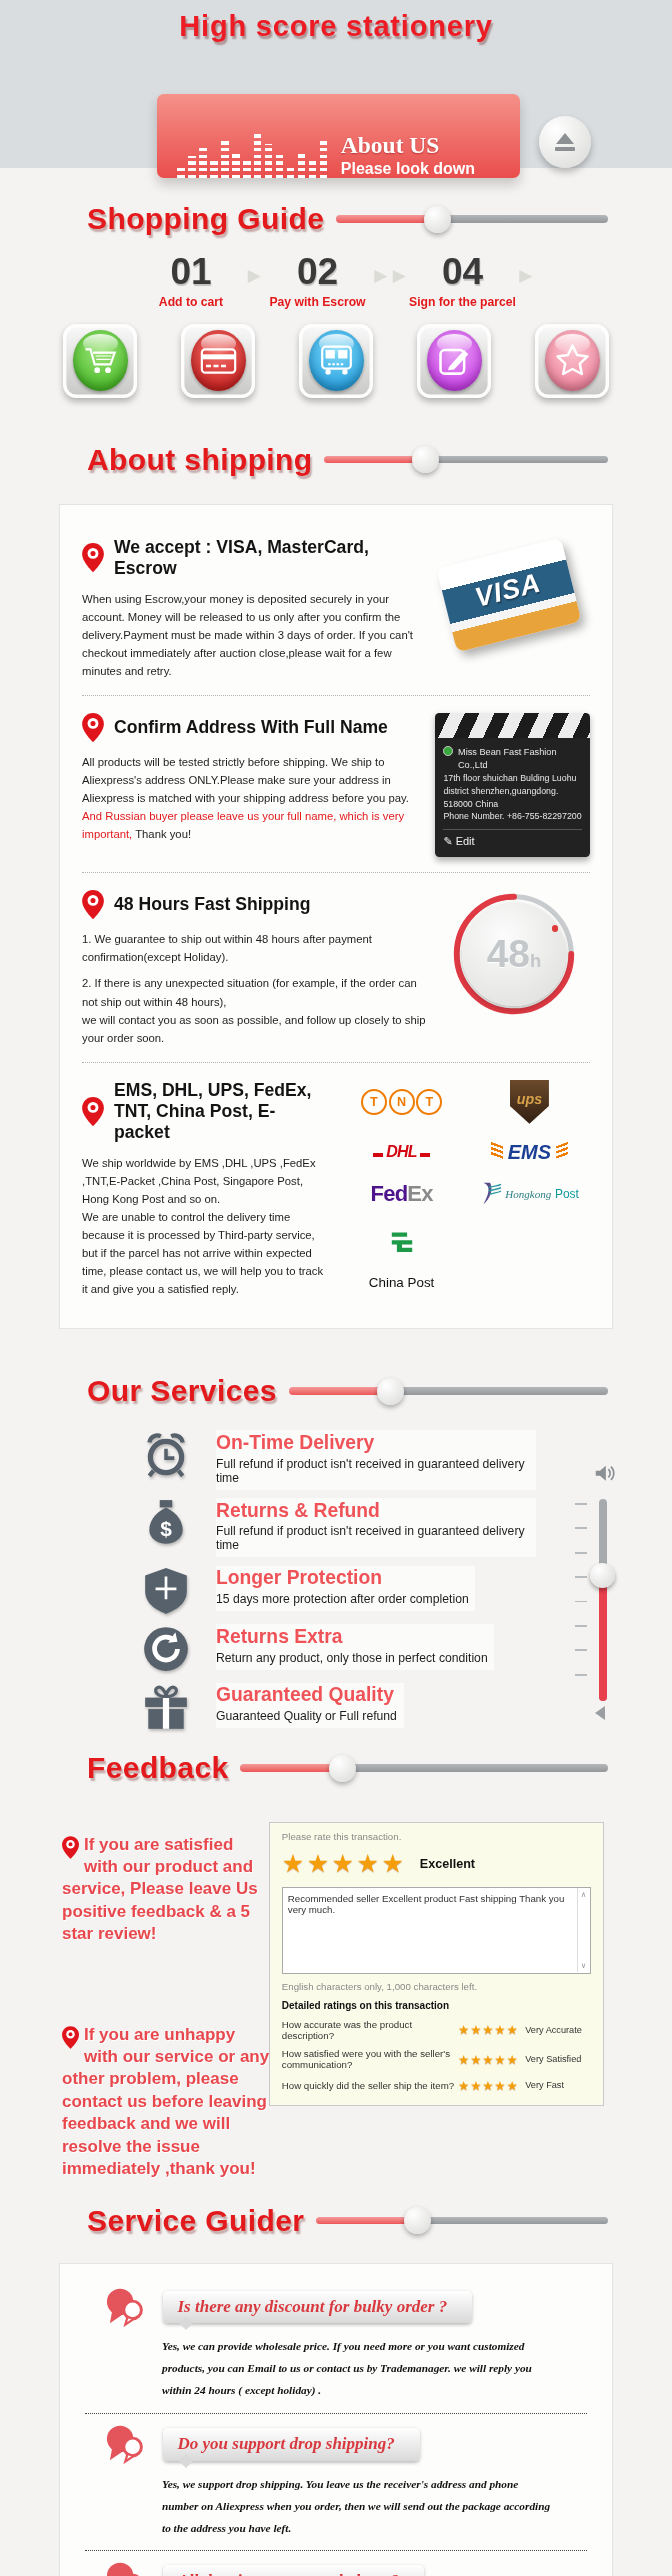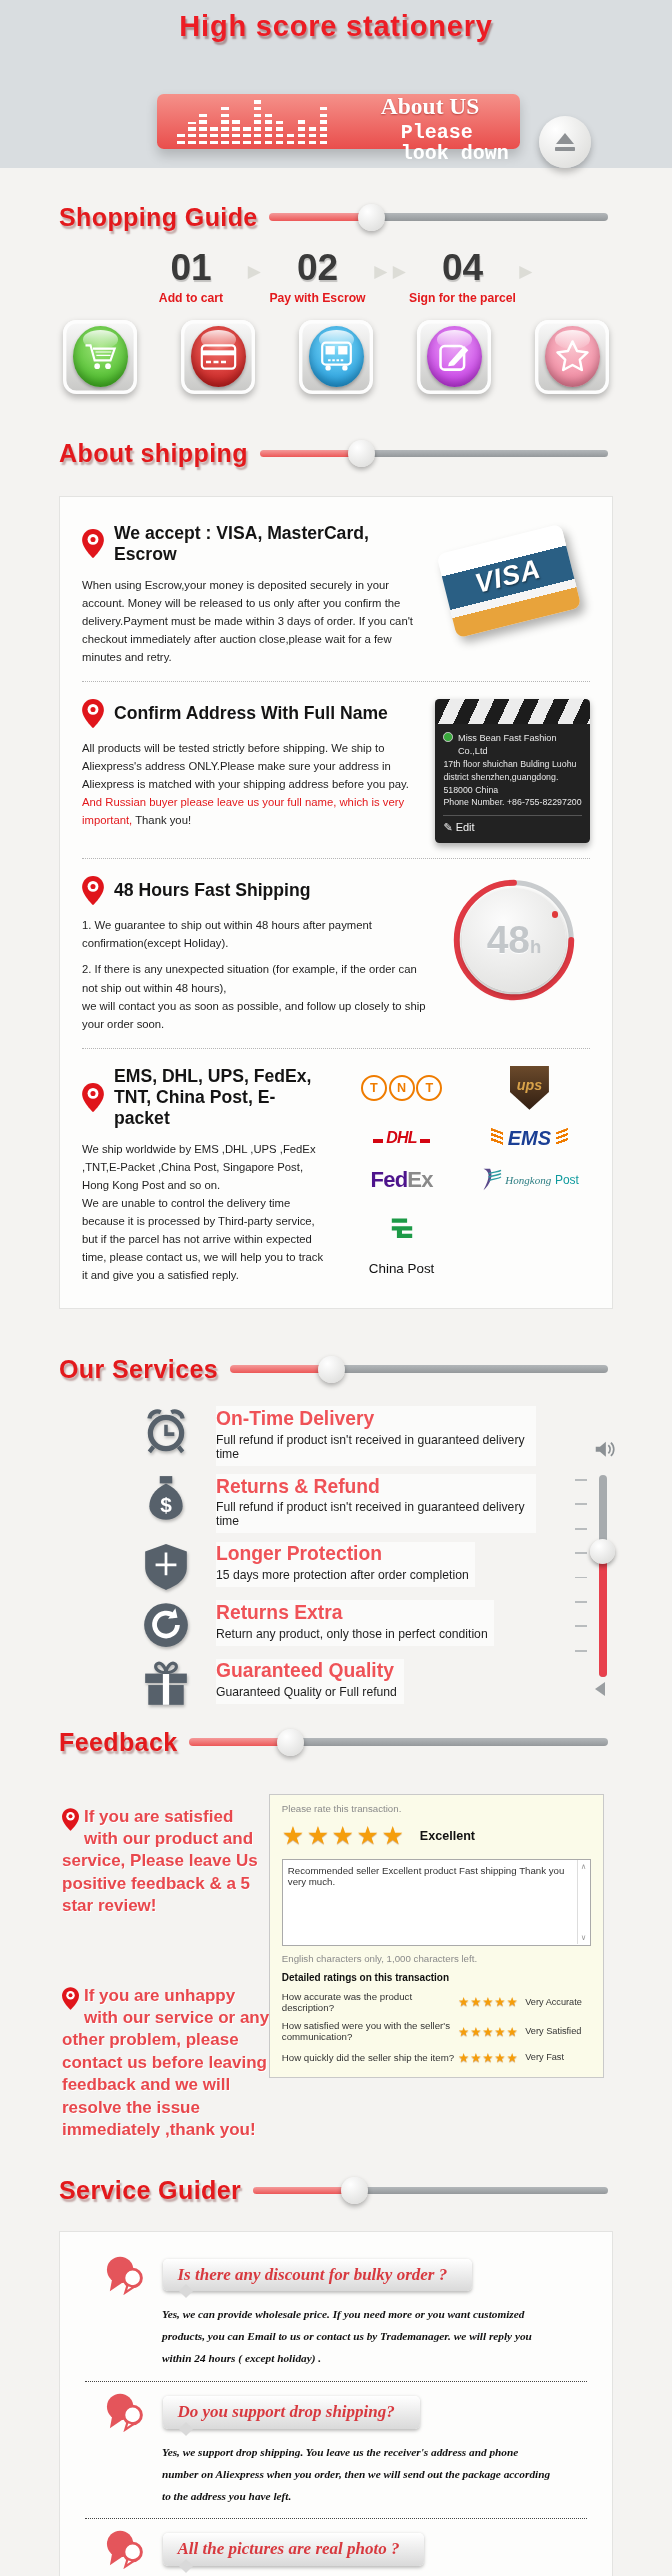--- a/index.html
+++ b/index.html
@@ -2,39 +2,39 @@
 <html style="font-size:13.4px"><head>
 <meta charset="utf-8">
 <style>
   html,body{margin:0;padding:0;}
   body{width:672px;height:2576px;overflow:hidden;position:relative;
        background:#f4f3f1;font-family:"Liberation Sans",sans-serif;color:#222;}
   
   .top-band{height:168px;background:#d9dde0;position:relative;}
   .page-title{text-align:center;padding-top:10px;font-size:29px;font-weight:bold;
       color:#ed1c24;text-shadow:1.7px 2.5px 1.7px rgba(90,0,0,.35);letter-spacing:0.8px;}
-  .banner{position:absolute;left:157px;top:94px;width:363px;height:55px;border-radius:6.7px;
+  .banner{position:absolute;left:157px;top:94px;width:363px;height:84px;border-radius:6.7px;
       background:linear-gradient(#f5918a,#e94e4c);box-shadow:0 6.7px 11.8px rgba(0,0,0,.18);
-      display:flex;align-items:flex-start;gap:40px;}
+      display:flex;align-items:flex-end;}
   .eq{display:flex;align-items:flex-end;gap:3.4px;height:50px;margin-left:20px;}
   .eq i{width:7.6px;display:block;background-image:repeating-linear-gradient(to top,#fff 0 3.4px,rgba(255,255,255,0) 3.4px 6.7px);}
   .banner-text{margin-left:13.4px;color:#fff;line-height:1.05;}
   .banner-title{font-size:23.5px;font-weight:bold;font-family:"Liberation Serif",serif;text-shadow:0 0.8px 1.7px rgba(150,30,30,.6);}
-  .banner-sub{font-size:20px;font-weight:bold;font-family:Liberation Mono, monospace;margin-top:3.4px;margin-left:20px;}
+  .banner-sub{font-size:16px;font-weight:bold;font-family:Liberation Sans, sans-serif;margin-top:3.4px;}
   .eject{position:absolute;left:539px;top:116px;width:52px;height:52px;border-radius:50%;
       background:radial-gradient(circle at 32% 26%,#ffffff,#e2e2e0 75%);
       box-shadow:0 4.2px 7.6px rgba(0,0,0,.25);display:flex;flex-direction:column;
       align-items:center;justify-content:center;cursor:pointer;}
   .eject .tri{width:0;height:0;border-left:9.2px solid transparent;border-right:9.2px solid transparent;
       border-bottom:11.8px solid #8d9093;}
   .eject .bar{width:20px;height:4.2px;background:#8d9093;margin-top:3.4px;border-radius:0.8px;}
   
   .sec-head{display:flex;align-items:center;margin:0 64px 0 59px;}
-  .sec-title{font-size:25px;font-weight:bold;color:#e3191c;white-space:nowrap;
-      text-shadow:1.7px 2.5px 1.7px rgba(90,0,0,.3);letter-spacing:0.4px;}
+  .sec-title{font-size:30px;font-weight:bold;color:#e3191c;white-space:nowrap;
+      text-shadow:1.7px 2.5px 1.7px rgba(90,0,0,.3);letter-spacing:0.4px;margin-left:28px;}
   .slider{flex:1;display:flex;align-items:center;margin-left:11.8px;height:30px;}
   .slider .red{width:94px;height:7.6px;background:linear-gradient(#f49a9a,#ec5757);border-radius:4.2px 0 0 4.2px;}
   .slider .thumb{width:27px;height:27px;border-radius:50%;margin:0 -5.9px;z-index:2;cursor:pointer;
       background:radial-gradient(circle at 35% 28%,#fff,#d9d9d7);box-shadow:0 2.5px 5px rgba(0,0,0,.3);}
   .slider .gray{flex:1;height:7.6px;background:linear-gradient(#b3b7ba,#94989b);border-radius:0 4.2px 4.2px 0;}
   
   .steps{display:flex;justify-content:center;align-items:flex-start;margin-top:17px;}
   .step{width:108px;text-align:center;}
   .step-num{font-size:37px;font-weight:bold;color:#3a3a3a;text-shadow:0.8px 1.7px 0.8px rgba(0,0,0,.2);line-height:1;}
   .step-label{margin-top:5px;font-size:12.2px;font-weight:bold;color:#e3191c;line-height:1.25;}
@@ -47,21 +47,21 @@
   .orb{width:55px;height:61px;border-radius:50%;display:flex;align-items:center;justify-content:center;
       position:relative;box-shadow:inset 0 -5px 8.4px rgba(0,0,0,.25),0 1.7px 3.4px rgba(0,0,0,.3);}
   .orb:after{content:"";position:absolute;top:4.2px;left:10px;width:35px;height:18.5px;border-radius:50%;
       background:linear-gradient(rgba(255,255,255,.85),rgba(255,255,255,.05));}
   .orb.green{background:radial-gradient(circle at 50% 35%,#9fe47a,#2fae10);}
   .orb.red{background:radial-gradient(circle at 50% 35%,#f0706a,#c00d0d);}
   .orb.blue{background:radial-gradient(circle at 50% 35%,#7fd9f7,#0d8fd8);}
   .orb.purple{background:radial-gradient(circle at 50% 35%,#e9a4f4,#bf21e4);}
   .orb.pink{background:radial-gradient(circle at 50% 35%,#f9c3cd,#ee7390);}
   
-  .panel{margin:27px 59px 16px;background:#fdfdfc;border:0.8px solid #e3e3e1;padding:9px 22px;}
+  .panel{margin:27px 59px 16px;background:#fdfdfc;border:0.8px solid #e3e3e1;padding:15px 22px;}
   .ship-sec{display:flex;align-items:flex-start;padding:17px 0 15px;border-bottom:0.8px dotted #b5b5b5;}
   .ship-sec:last-child{border-bottom:none;}
   .ship-left{flex:1;padding-right:15px;}
   .ship-title-row{display:flex;align-items:center;gap:10px;}
   .ship-title{font-size:17.6px;font-weight:bold;color:#141414;}
   .ship-body{margin-top:11px;font-size:11.3px;color:#1e1e1e;line-height:1.6;}
   .red-text{color:#e3191c;}
   .pin{flex:0 0 auto;}
   
   .visa-card{width:128px;height:86px;border-radius:8.4px;transform:rotate(-14deg);margin:15px 17px 0 0;
@@ -501,21 +501,21 @@
 
 <div class="fb-wrap">
   <div class="fb-note" style="top:35px">
     <svg class="minipin" width="17" height="23" viewBox="0 0 24 32">
       <path d="M12 0C5.4 0 0 5.4 0 12c0 9 12 20 12 20s12-11 12-20C24 5.4 18.6 0 12 0z" fill="#e0151b"></path>
       <circle cx="12" cy="11.5" r="6" fill="#fff"></circle>
         <circle cx="12" cy="11.5" r="2.8" fill="#e0151b"></circle>
     </svg>
     <span>If you are satisfied with our product and service, Please leave Us positive feedback &amp; a 5 star review!</span>
   </div>
-  <div class="fb-note" style="top:214px">
+  <div class="fb-note" style="top:225px">
     <svg class="minipin" width="17" height="23" viewBox="0 0 24 32">
       <path d="M12 0C5.4 0 0 5.4 0 12c0 9 12 20 12 20s12-11 12-20C24 5.4 18.6 0 12 0z" fill="#e0151b"></path>
       <circle cx="12" cy="11.5" r="6" fill="#fff"></circle>
         <circle cx="12" cy="11.5" r="2.8" fill="#e0151b"></circle>
     </svg>
     <span>If you are unhappy with our service or any other problem, please contact us before leaving feedback and we will resolve the issue immediately ,thank you!</span>
   </div>
 
   <div class="fb-form">
     <div>Please rate this transaction.</div>

